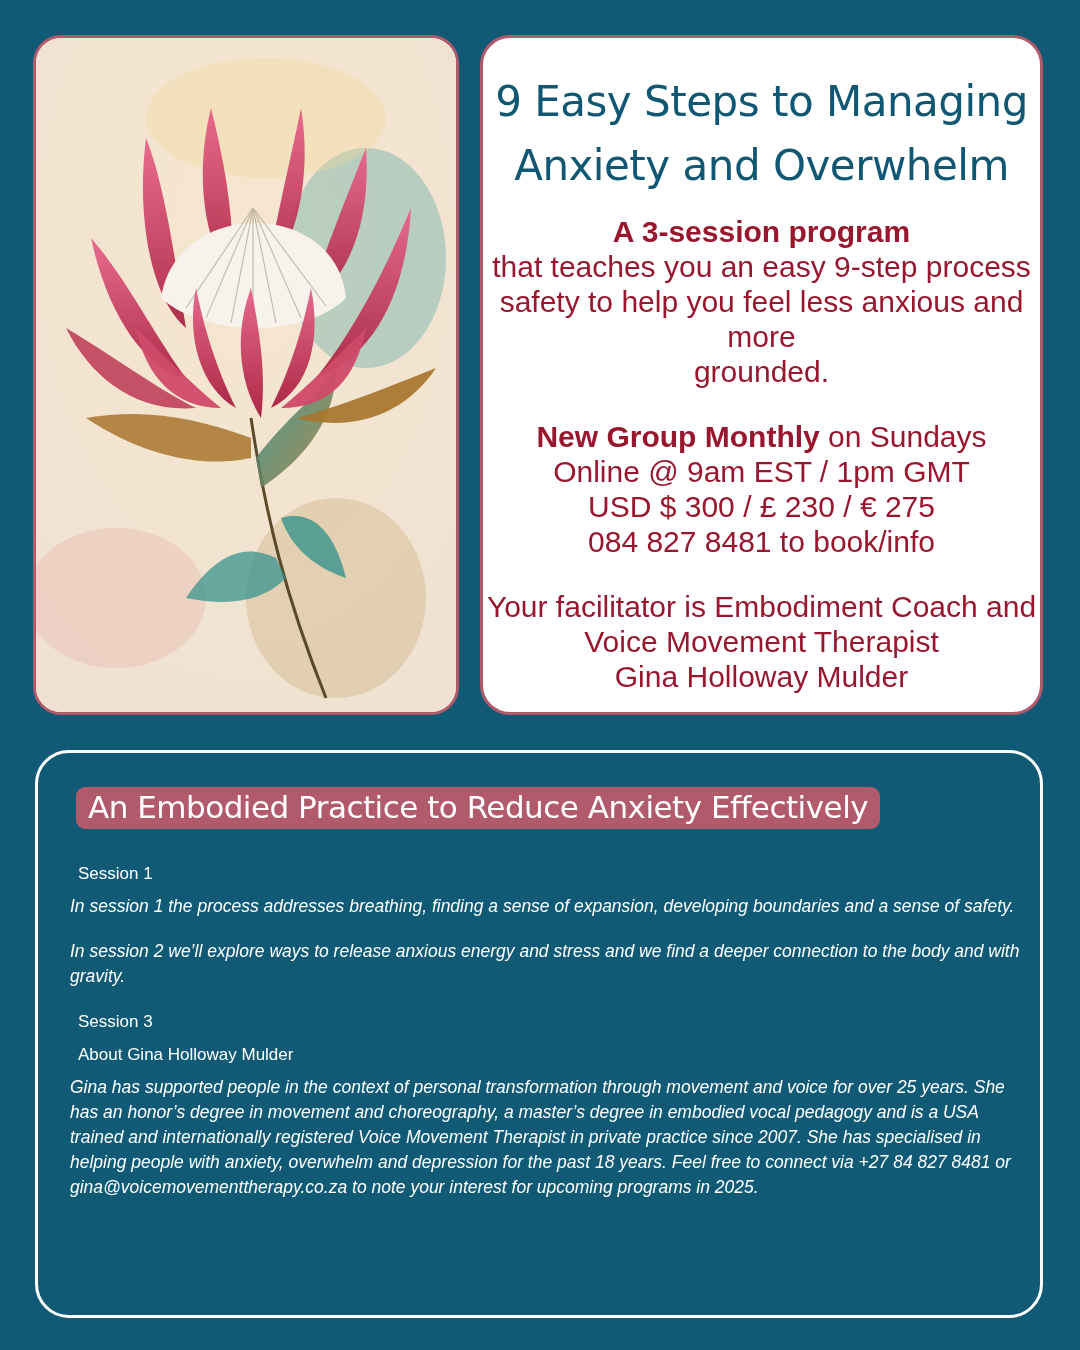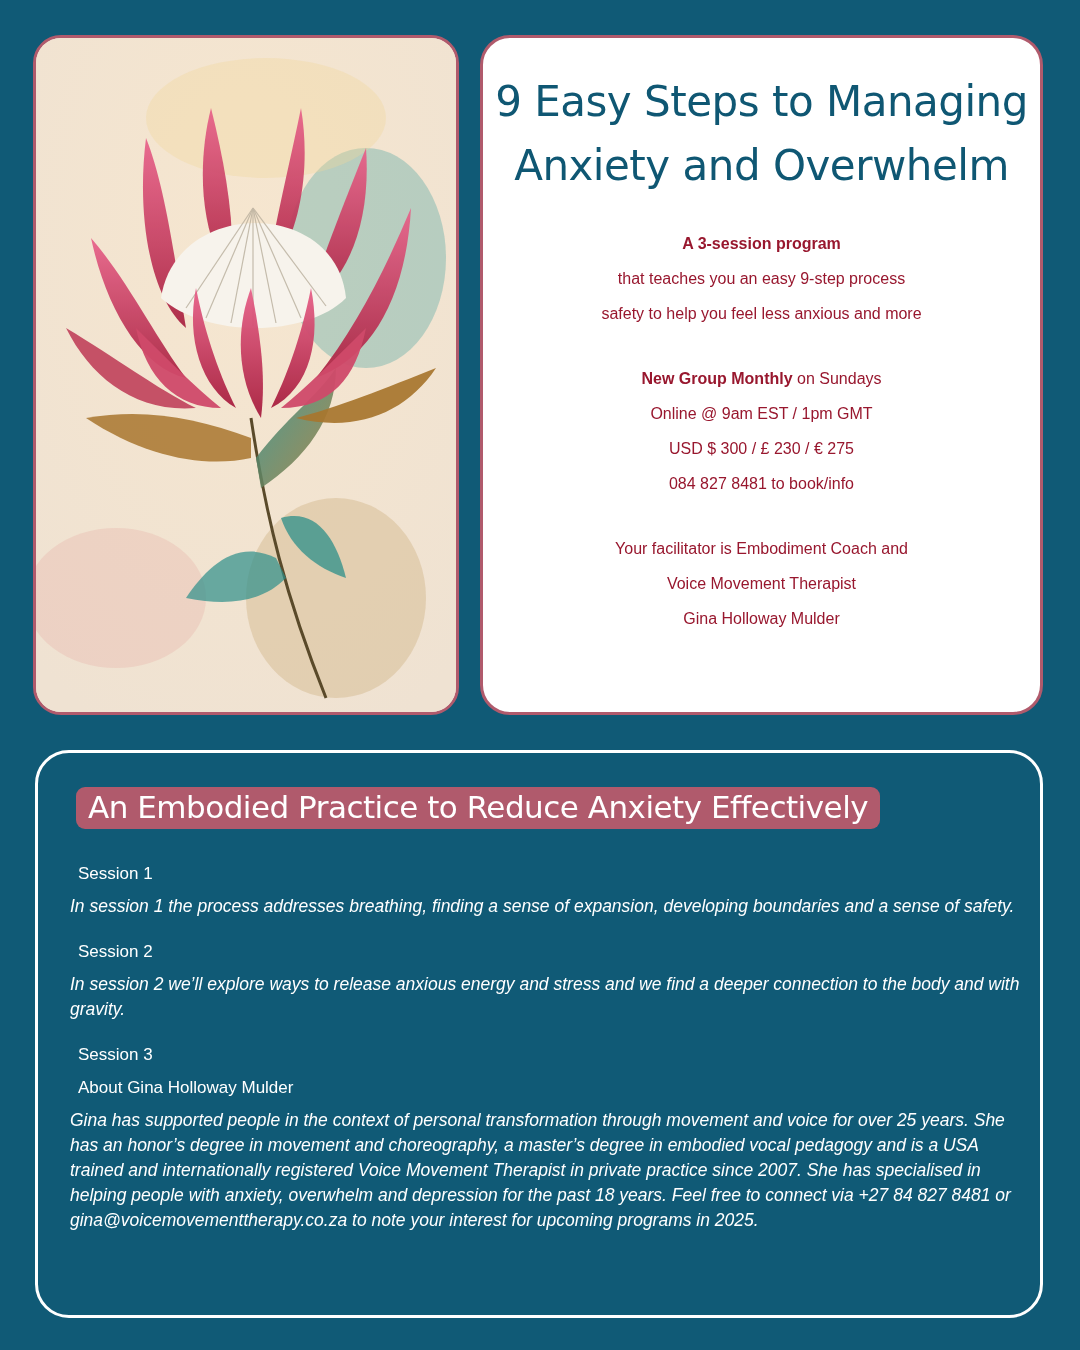--- a/index.html
+++ b/index.html
@@ -1,21 +1,21 @@
 <!DOCTYPE html>
 <html><head>
 <meta charset="utf-8">
 <style>
   html, body { margin:0; padding:0; }
   body { width:1080px; height:1350px; background:#105a76; position:relative; overflow:hidden; font-family:"Liberation Sans", sans-serif; }
   .img-card { position:absolute; left:33px; top:35px; width:420px; height:674px; border:3px solid #b05a6c; border-radius:28px; overflow:hidden; background:#f4ebe0; }
   .img-card svg { width:100%; height:100%; display:block; }
   .info-card { position:absolute; left:480px; top:35px; width:557px; height:674px; background:#fff; border:3px solid #b05a6c; border-radius:30px; text-align:center; color:#98172e; }
   .title { margin-top:32px; font-family:"DejaVu Sans", sans-serif; color:#0f5773; font-size:42px; line-height:64px; font-weight:normal; letter-spacing:-0.5px; }
-  .info-body { margin-top:28px; font-size:16px; line-height:35px; }
+  .info-body { margin-top:16px; font-size:30px; line-height:35px; }
   .bold { font-weight:bold; }
   .gap { height:30px; }
   .bottom-card { position:absolute; left:35px; top:750px; width:1002px; height:562px; border:3px solid #fff; border-radius:34px; color:#fff; }
   .pill { position:absolute; left:30px; top:34px; background:#b05a6c; border-radius:9px; padding:2px 12px 4px 12px; font-family:"DejaVu Sans", sans-serif; font-size:31px; color:#fff; letter-spacing:-0.5px;margin-left:8px; }
   .sessions { position:absolute; left:32px; top:100px; width:950px; font-size:17.5px; line-height:25px; }
   .sessions h4 { margin:8px; font-size:17px; font-weight:normal; }
   .sessions p { margin:0 0 20px 0;font-style:italic; }
 </style>
 </head>
 <body>
@@ -78,38 +78,38 @@
 
 <div class="info-card">
   <div class="title">
     <div>9 Easy Steps to Managing</div>
     <div>Anxiety and Overwhelm</div>
   </div>
   <div class="info-body">
     <div class="bold">A 3-session program</div>
     <div>that teaches you an easy 9-step process</div>
     <div>safety to help you feel less anxious and more</div>
+    <div>grounded.</div>
     <div class="gap"></div>
     <div><span class="bold">New Group Monthly</span><span> on Sundays</span></div>
     <div>Online @ 9am EST / 1pm GMT</div>
     <div>USD $ 300 / £ 230 / € 275</div>
     <div>084 827 8481 to book/info</div>
     <div class="gap"></div>
     <div>
       <div>Your facilitator is Embodiment Coach and</div>
       <div>Voice Movement Therapist</div>
       <div>Gina Holloway Mulder</div>
     </div>
   </div>
 </div>
 
 <div class="bottom-card">
   <div class="pill">An Embodied Practice to Reduce Anxiety Effectively</div>
   <div class="sessions">
     <h4>Session 1</h4>
     <p>In session 1 the process addresses breathing, finding a  sense of expansion, developing boundaries and a sense of safety.</p>
-    <h4>Session 2</h4>
     <p>In session 2 we’ll explore ways to release anxious energy and stress and we find a deeper connection to the body and with gravity.</p>
     <h4>Session 3</h4>
     <h4>About Gina Holloway Mulder</h4>
     <p>Gina has supported people in the context of personal transformation through movement and voice for over 25 years. She has an honor’s degree in movement and choreography, a master’s degree in embodied vocal pedagogy and is a USA trained and internationally registered Voice Movement Therapist in private practice since 2007.  She has specialised in helping people with anxiety, overwhelm and depression for the past 18 years. Feel free to connect via +27 84 827 8481 or gina@voicemovementtherapy.co.za to note your interest for upcoming programs in 2025.</p>
   </div>
 </div>
 
 </body></html>

